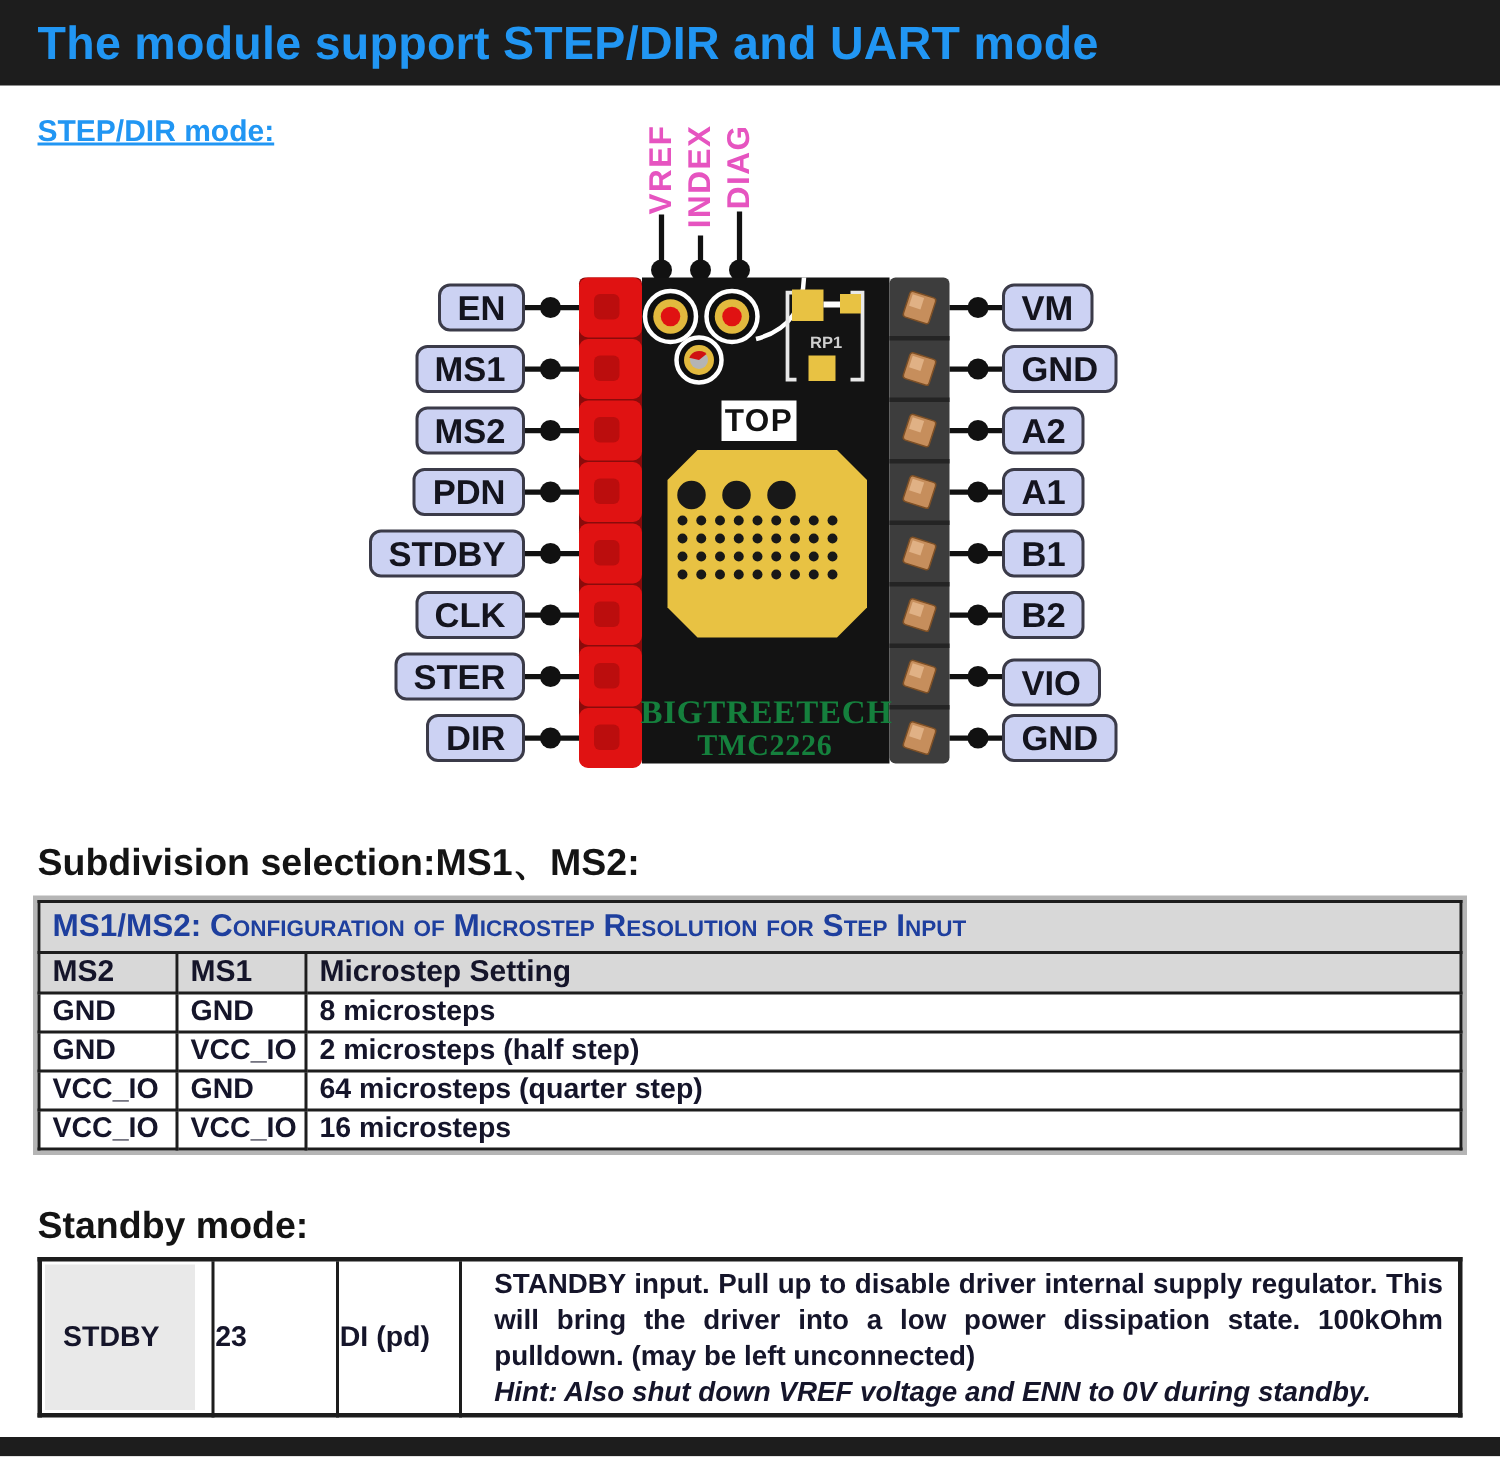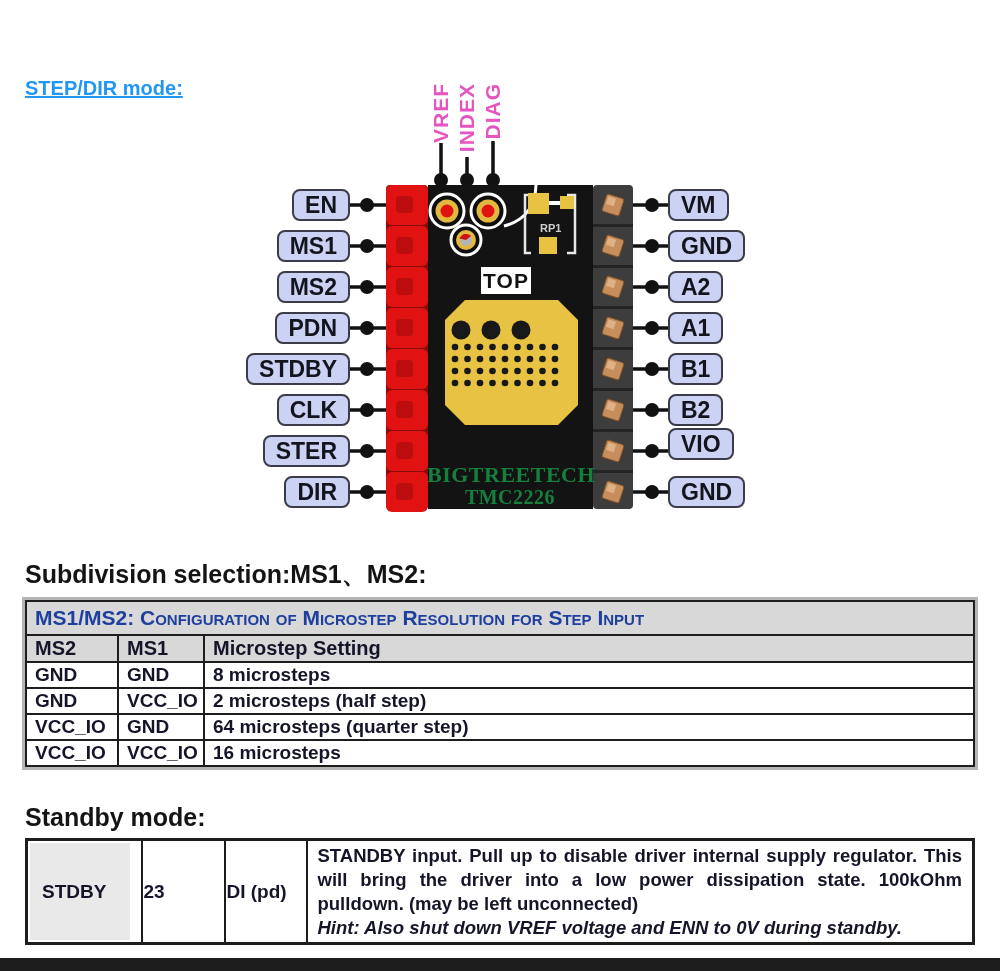--- a/index.html
+++ b/index.html
@@ -38,29 +38,32 @@
   .sc { font-variant:small-caps; }
   .tbl1 .head-row td { background:#d8d8d8; height:24px; font-size:20px; font-weight:700; color:#15152a; padding-left:8px; }
   .tbl1 .data-row td { height:24px; font-size:19px; font-weight:700; color:#15152a; padding-left:8px; }
 
   .tbl2 { position:absolute; left:25px; top:838px; width:950px; height:105px; border:3px solid #1d1d1d; background:#fff; table-layout:fixed; }
   .tbl2 td { border:2px solid #1d1d1d; font-weight:700; color:#15152a; font-size:19px; vertical-align:middle; }
   .stdby-cell { position:relative; }
   .stdby-shade { position:absolute; top:2px; bottom:2px; left:2px; right:11px; background:#e9e9e9; }
   .stdby-text { position:relative; z-index:1; padding-left:13px; }
   .num-cell, .type-cell { }
-  .desc-cell { padding:3px 10px 2px 10px; vertical-align:top; }
+  .desc-cell { padding:3px 10px 2px 22px; vertical-align:top; }
   .desc-main { text-align:justify; line-height:24px; font-size:18.5px; }
   .desc-hint { font-style:italic; line-height:24px; font-size:18.5px; }
 </style>
 </head>
 <body>
 
 <div class="page">
 
+  <div class="header-bar">
+    <div class="header-title">The module support STEP/DIR and UART mode</div>
+  </div>
 
   <div class="blue-heading">STEP/DIR mode:</div>
 
   <div class="diagram">
 
     <svg class="dsvg" width="1000" height="450" viewBox="0 0 1000 450">
 
       <g stroke="#111111" stroke-width="3.5">
         <line x1="441" y1="58" x2="441" y2="95"></line>
         <line x1="467" y1="72" x2="467" y2="95"></line>
@@ -255,21 +258,21 @@
         <div class="pin-box" style="right: 650px; top: 350px;">STER</div>
         <div class="pin-box" style="right: 650px; top: 391px;">DIR</div>
       </div>
     <div id="right-labels">
         <div class="pin-box" style="left: 668px; top: 104px;">VM</div>
         <div class="pin-box" style="left: 668px; top: 145px;">GND</div>
         <div class="pin-box" style="left: 668px; top: 186px;">A2</div>
         <div class="pin-box" style="left: 668px; top: 227px;">A1</div>
         <div class="pin-box" style="left: 668px; top: 268px; text-align: center;">B1</div>
         <div class="pin-box" style="left: 668px; top: 309px;">B2</div>
-        <div class="pin-box" style="left: 668px; top: 343px;">VIO</div>
+        <div class="pin-box" style="left: 668px; top: 354px;">VIO</div>
         <div class="pin-box" style="left: 668px; top: 391px;">GND</div>
       </div>
 
     <div class="top-box">TOP</div>
     <div class="brand">
       <div class="brand-l1">BIGTREETECH</div>
       <div class="brand-l2">TMC2226</div>
     </div>
   </div>
 

